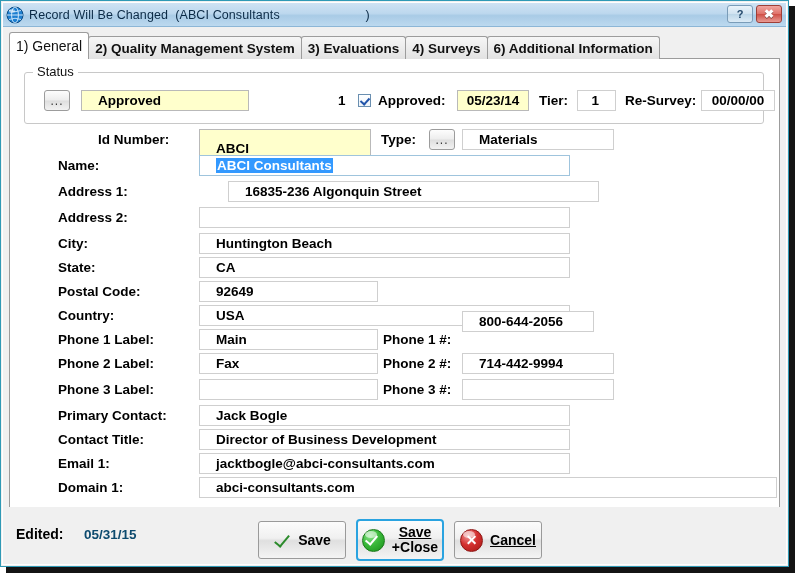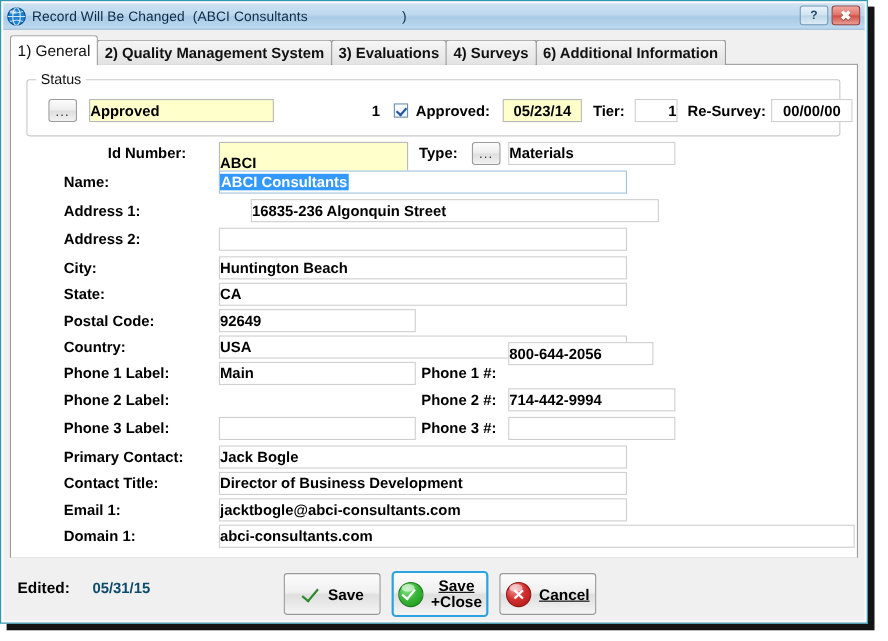--- a/index.html
+++ b/index.html
@@ -168,21 +168,21 @@
 
   .fld {
     position: absolute;
     box-sizing: border-box;
     border: 1px solid #cfcfcf;
     background: #ffffff;
     font-family: "Liberation Sans", sans-serif;
     font-size: 13.5px;
     font-weight: bold;
     color: #000;
-    padding: 0 0;
+    padding: 0 16px;
     display: flex;
     align-items: center;
     overflow: hidden;
     white-space: nowrap;
   }
   .fld.yellow { background: #ffffcc; border-color: #b9b9b9; }
   .fld.right { justify-content: flex-end; }
   .fld.center { justify-content: center; }
   .fld.blueborder { border-color: #9fc4dd; }
 
@@ -410,20 +410,21 @@
 
         <span class="lbl" style="left:48px; top:249px;">Country:</span>
         <div class="fld" style="left:189px; top:246px; width:371px; height:21px;">USA</div>
 
         <span class="lbl" style="left:48px; top:273px;">Phone 1 Label:</span>
         <div class="fld" style="left:189px; top:270px; width:179px; height:21px;">Main</div>
         <span class="lbl" style="left:373px; top:273px;">Phone 1 #:</span>
         <div class="fld" style="left:452px; top:252px; width:132px; height:21px;">800-644-2056</div>
 
         <span class="lbl" style="left:48px; top:297px;">Phone 2 Label:</span>
+        <div class="fld" style="left:189px; top:294px; width:179px; height:21px;">Fax</div>
         <span class="lbl" style="left:373px; top:297px;">Phone 2 #:</span>
         <div class="fld" style="left:452px; top:294px; width:152px; height:21px;">714-442-9994</div>
 
         <span class="lbl" style="left:48px; top:323px;">Phone 3 Label:</span>
         <div class="fld" style="left:189px; top:320px; width:179px; height:21px;"></div>
         <span class="lbl" style="left:373px; top:323px;">Phone 3 #:</span>
         <div class="fld" style="left:452px; top:320px; width:152px; height:21px;"></div>
 
         <span class="lbl" style="left:48px; top:349px;">Primary Contact:</span>
         <div class="fld" style="left:189px; top:346px; width:371px; height:21px;">Jack Bogle</div>

